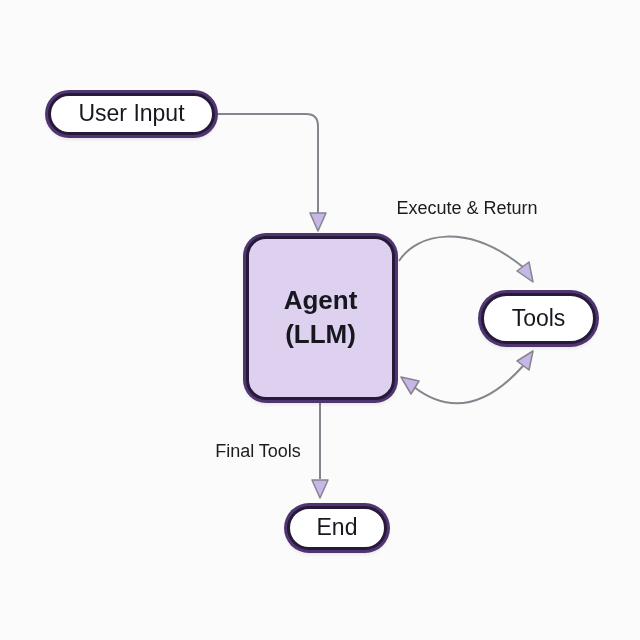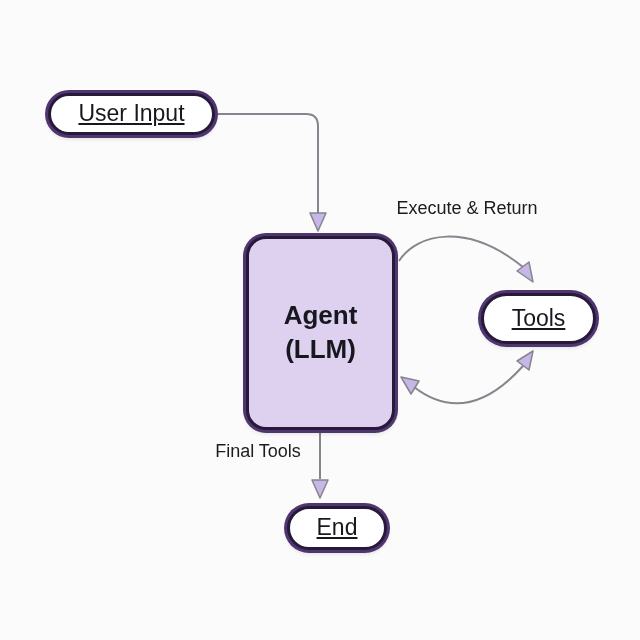--- a/index.html
+++ b/index.html
@@ -29,24 +29,24 @@
     position:absolute;
     display:flex;align-items:center;justify-content:center;
     background:var(--node-fill-default);
     border:3px solid var(--node-border-inner);
     box-shadow:0 0 0 3px var(--node-border-outer),0 3px 5px rgba(40,25,60,0.18);
     color:var(--text);
     font-size:23px;
     text-align:center;
     line-height:1.2;
   }
-  .pill{border-radius:999px;text-decoration:underline;}
+  .pill{border-radius:999px;}
   .node-user-input{left:48px;top:93px;width:167px;height:42px;}
   .node-agent{
-    left:246px;top:236px;width:149px;height:194px;
+    left:246px;top:236px;width:149px;height:164px;
     border-radius:20px;
     background:var(--agent-fill);
     font-weight:700;font-size:26px;line-height:1.3;
     flex-direction:column;
   }
   .node-tools{left:481px;top:293px;width:115px;height:51px;}
   .node-end{left:270px;top:506px;width:100px;height:44px;margin-left:17px;}
   .edge-label{
     position:absolute;
     transform:translate(-50%,-50%);

